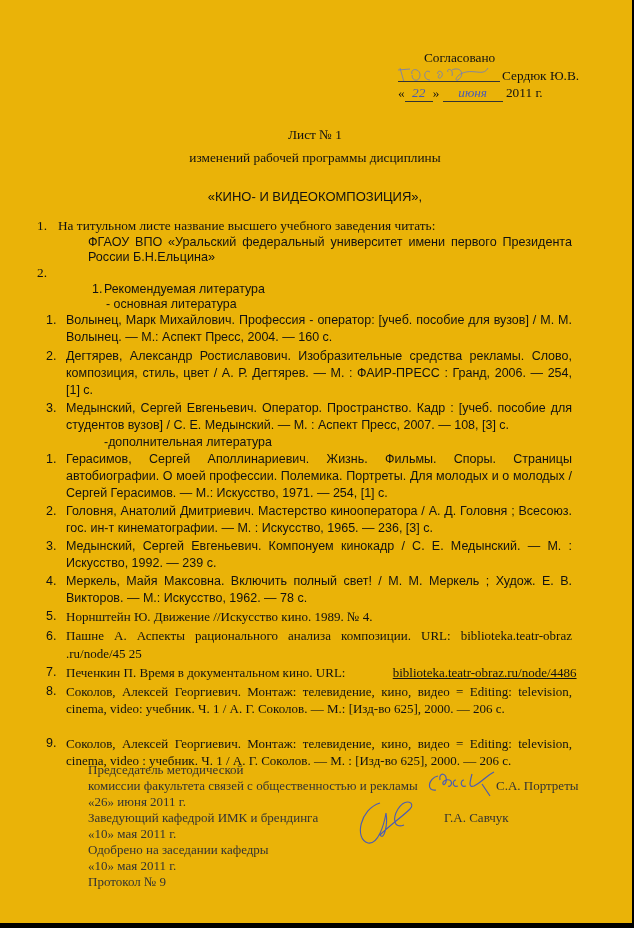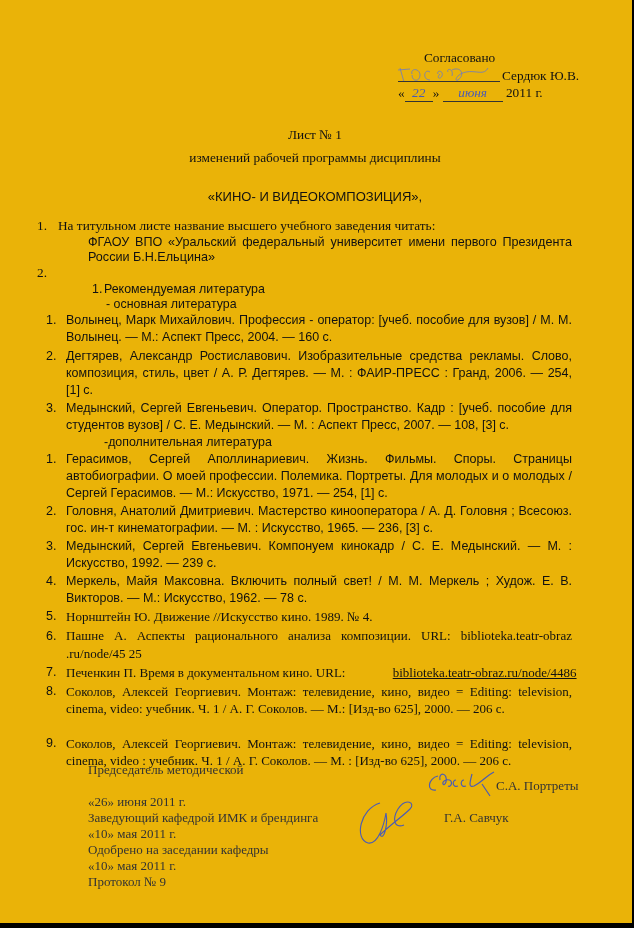--- a/index.html
+++ b/index.html
@@ -98,20 +98,21 @@
   <div class="bib" style="top:683px;font-size:13px;">
     <span class="n sans" style="font-size:12.5px;">8.</span>
     <span class="t">Соколов, Алексей Георгиевич. Монтаж: телевидение, кино, видео = Editing: television, cinema, video: учебник. Ч. 1 / А. Г. Соколов. — М.: [Изд-во 625], 2000. — 206 с.</span>
   </div>
   <div class="bib" style="top:735px;font-size:13px;">
     <span class="n sans" style="font-size:12.5px;">9.</span>
     <span class="t">Соколов, Алексей Георгиевич. Монтаж: телевидение, кино, видео = Editing: television, cinema, video : учебник. Ч. 1 / А. Г. Соколов. — М. : [Изд-во 625], 2000. — 206 с.</span>
   </div>
 
   <div class="foot" style="top:762px;">Председатель методической</div>
+  <div class="foot" style="top:778px;">комиссии факультета связей с общественностью и рекламы</div>
   <div class="foot" style="left:496px;top:778px;">С.А. Портреты</div>
   <div class="sig" style="left:424px;top:770px;">
     <svg width="72" height="30" viewBox="0 0 72 30">
       <path d="M14 6 C4 8 2 22 12 20 M16 10 C14 2 24 2 22 12 C20 18 16 12 22 10 C30 8 28 18 24 16 M32 10 C28 10 28 18 34 16 M40 10 C36 10 36 18 42 16 M48 4 C46 12 44 18 50 16 C58 12 62 6 70 2 M58 14 L66 26" fill="none" stroke="#4a5bb5" stroke-width="1.2"></path>
     </svg>
   </div>
   <div class="foot" style="top:794px;">«26» июня 2011 г.</div>
   <div class="foot" style="top:810px;">Заведующий кафедрой ИМК и брендинга</div>
   <div class="foot" style="left:444px;top:810px;">Г.А. Савчук</div>
   <div class="sig" style="left:350px;top:795px;">

